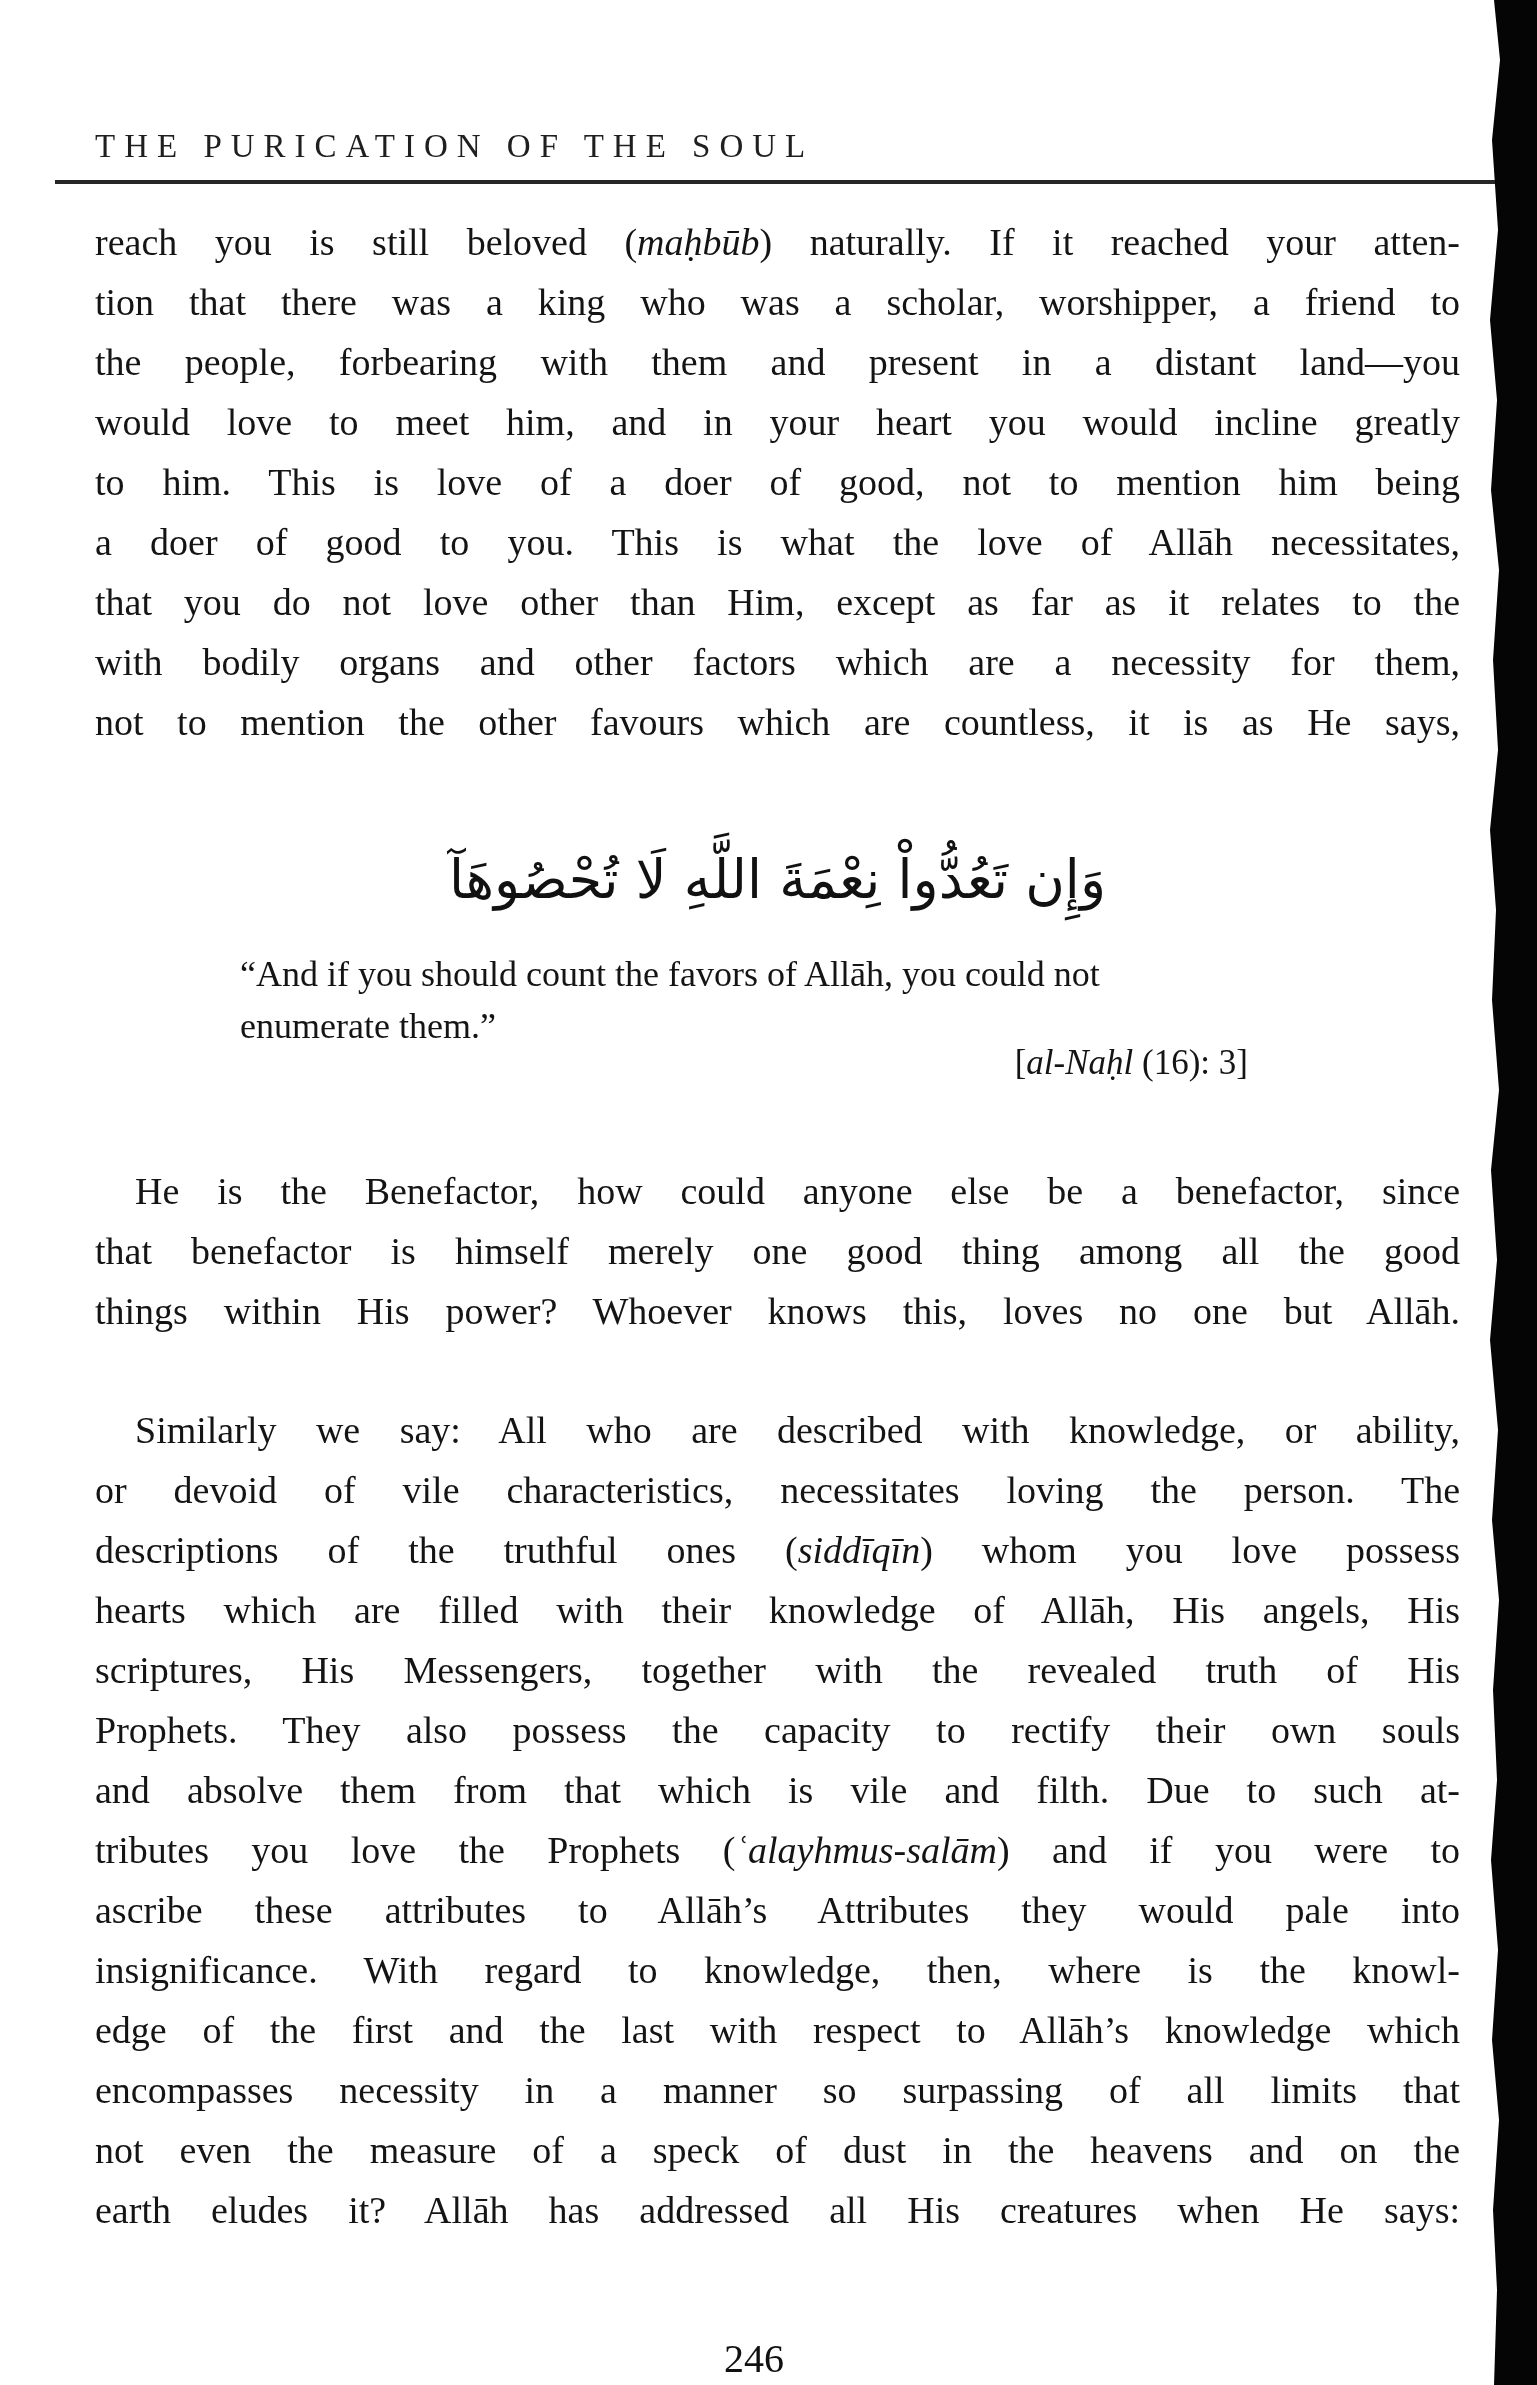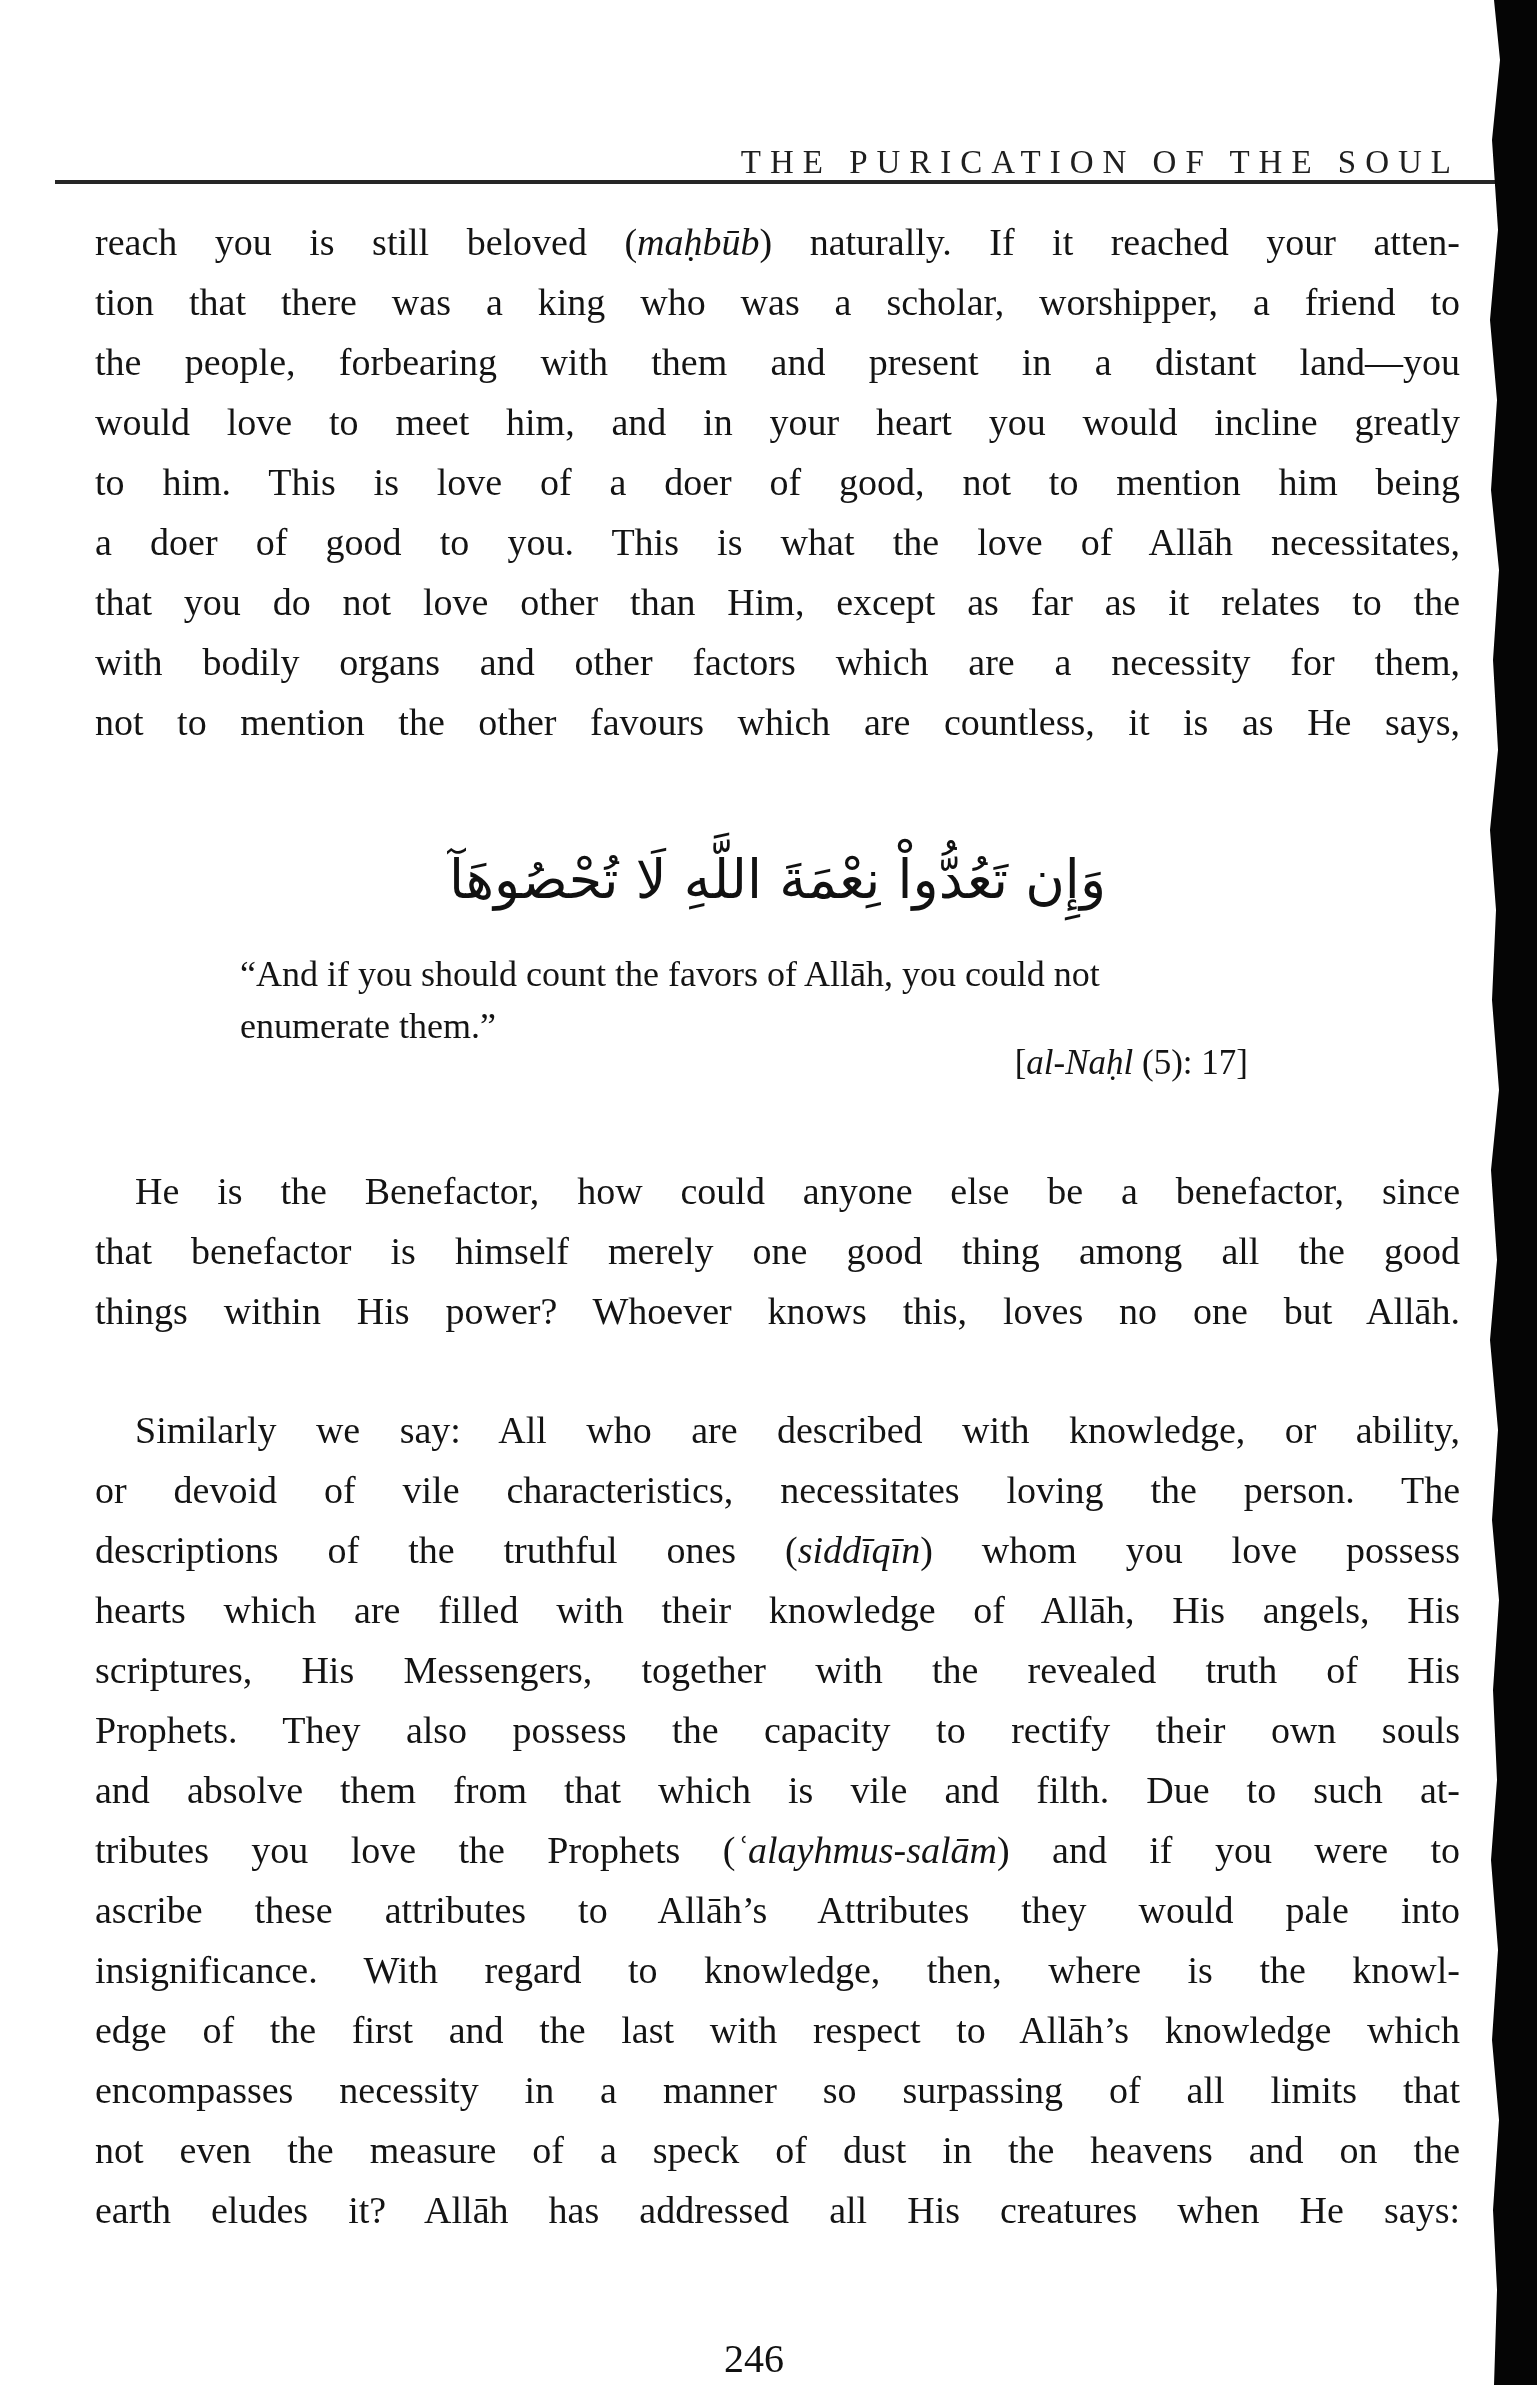--- a/index.html
+++ b/index.html
@@ -6,22 +6,22 @@
   .page{
     position:relative;
     width:1537px;height:2385px;
     background:#ffffff;
     overflow:hidden;
     font-family:"Liberation Serif","DejaVu Serif",serif;
     color:#141414;
     margin:0 auto;
   }
   .running-header{
-    position:absolute;top:142px;left:95px;width:1365px;
-    text-align:right;
+    position:absolute;top:126px;left:95px;width:1365px;
+    text-align:left;
     font-size:33px;letter-spacing:9px;line-height:40px;
     color:#1f1f1f;
     white-space:nowrap;
   }
   .header-rule{
     position:absolute;top:180px;left:55px;width:1452px;height:4px;
     background:#262626;
   }
   .para{
     position:absolute;left:95px;width:1365px;
@@ -99,21 +99,21 @@
     </div>
 
   <div class="arabic-verse" dir="rtl">وَإِن تَعُدُّواْ نِعْمَةَ اللَّهِ لَا تُحْصُوهَآ</div>
 
   <div class="para quote">
       <div class="line"><span>“And if you should count the favors of Allāh, you could not</span></div>
       <div class="line"><span>enumerate them.”</span></div>
     </div>
 
   <div class="para citation">
-      <div class="line"><span>[</span><i>al-Naḥl</i><span> (5): 17]</span></div>
+      <div class="line"><span>[</span><i>al-Naḥl</i><span> (16): 3]</span></div>
     </div>
 
   <div class="para p2">
       <div class="line line-indent"><span>He is the Benefactor, how could anyone else be a benefactor, since</span></div>
       <div class="line"><span>that benefactor is himself merely one good thing among all the good</span></div>
       <div class="line"><span>things within His power? Whoever knows this, loves no one but Allāh.</span></div>
     </div>
 
   <div class="para p3">
       <div class="line line-indent"><span>Similarly we say: All who are described with knowledge, or ability,</span></div>

